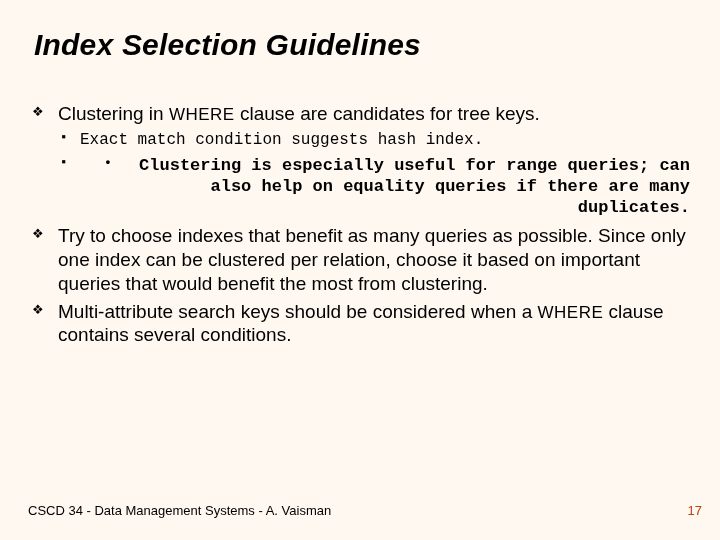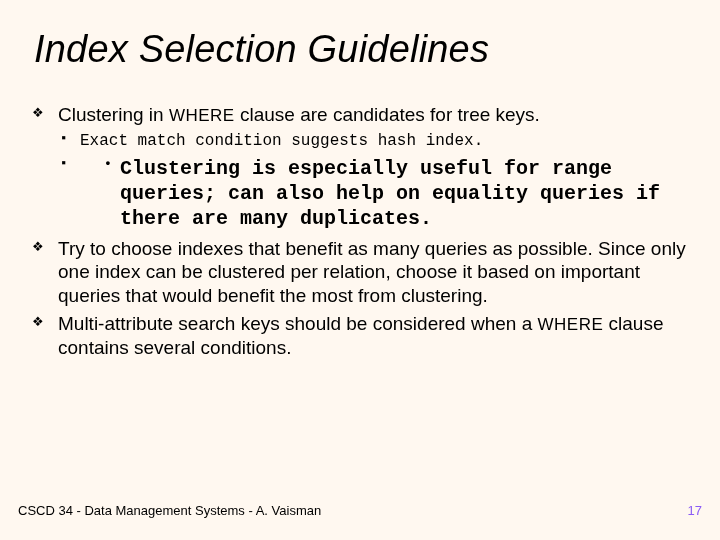--- a/index.html
+++ b/index.html
@@ -5,24 +5,24 @@
   * { margin: 0; padding: 0; box-sizing: border-box; }
   html, body { width: 720px; height: 540px; }
   body {
     background: #fff8f0;
     font-family: Arial, Helvetica, sans-serif;
     color: #000;
     position: relative;
     padding: 28px 30px 0 30px;
   }
   .title {
-    font-size: 38px;
+    font-size: 30px;
     font-style: italic;
-    font-weight: normal;
-    margin-bottom: 32px;
+    font-weight: bold;
+    margin-bottom: 40px;
     margin-left: 4px;
     letter-spacing: 0.2px;
   }
   .lvl1 { list-style: none; }
   .lvl1 > li {
     position: relative;
     padding-left: 28px;
     font-size: 19px;
     line-height: 1.25;
     margin-bottom: 4px;
@@ -50,42 +50,43 @@
     position: absolute;
     left: 2px;
     top: 0;
     font-size: 13px;
     color: #000;
   }
   .lvl3 { list-style: none; margin-top: 4px; }
   .lvl3 > li {
     position: relative;
     padding-left: 40px;
-    font-size: 20px;
+    font-size: 17px;
     font-weight: bold;
     line-height: 1.25;
     margin-bottom: 6px;
+    text-align: right;
   }
   .lvl3 > li::before {
     content: "\2022";
     position: absolute;
     left: 24px;
     top: 0;
     font-size: 13px;
   }
   .footer {
     position: absolute;
     bottom: 22px;
-    left: 18px;
+    left: 28px;
     right: 18px;
     display: flex;
     justify-content: space-between;
     font-size: 13px;
   }
-  .pagenum { color: #8b5cf6; }
+  .pagenum { color: #c2410c; }
 </style>
 </head>
 <body>
 
 <h1 class="title">Index Selection Guidelines</h1>
 
 <ul class="lvl1">
   <li>
     <span>Clustering in </span><span class="where">WHERE</span><span> clause are candidates for tree keys.</span>
     <ul class="lvl2">

